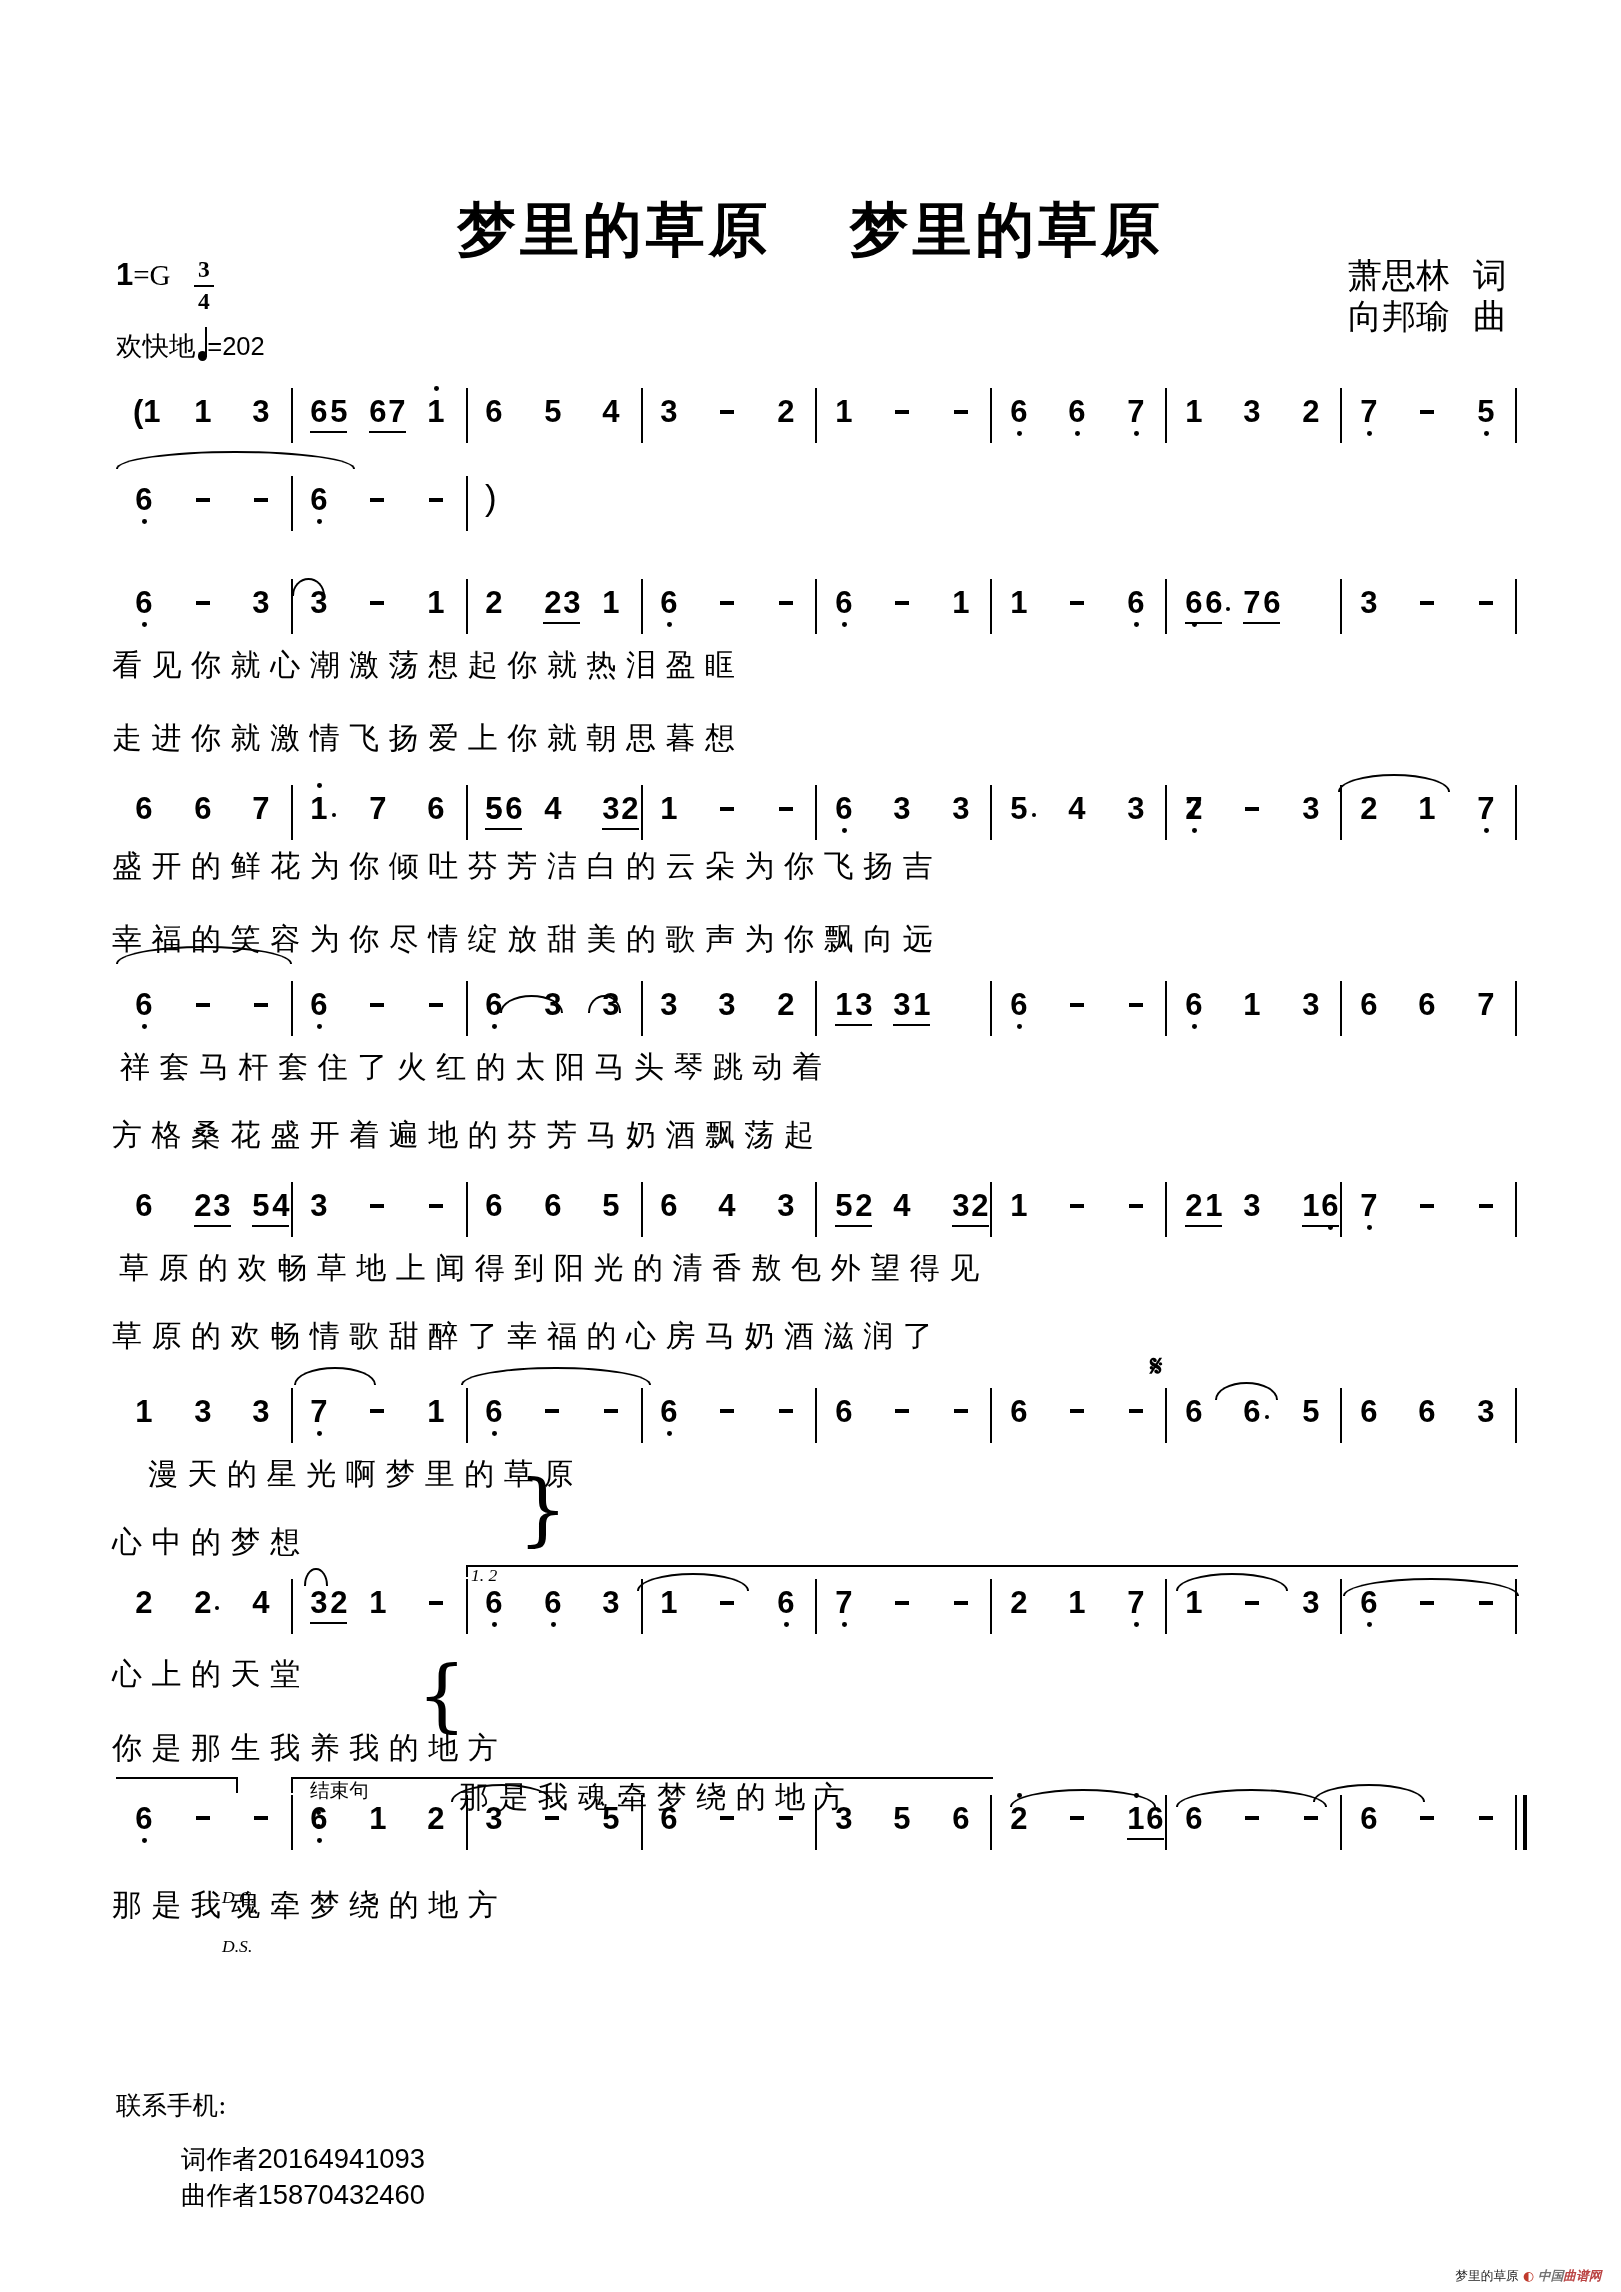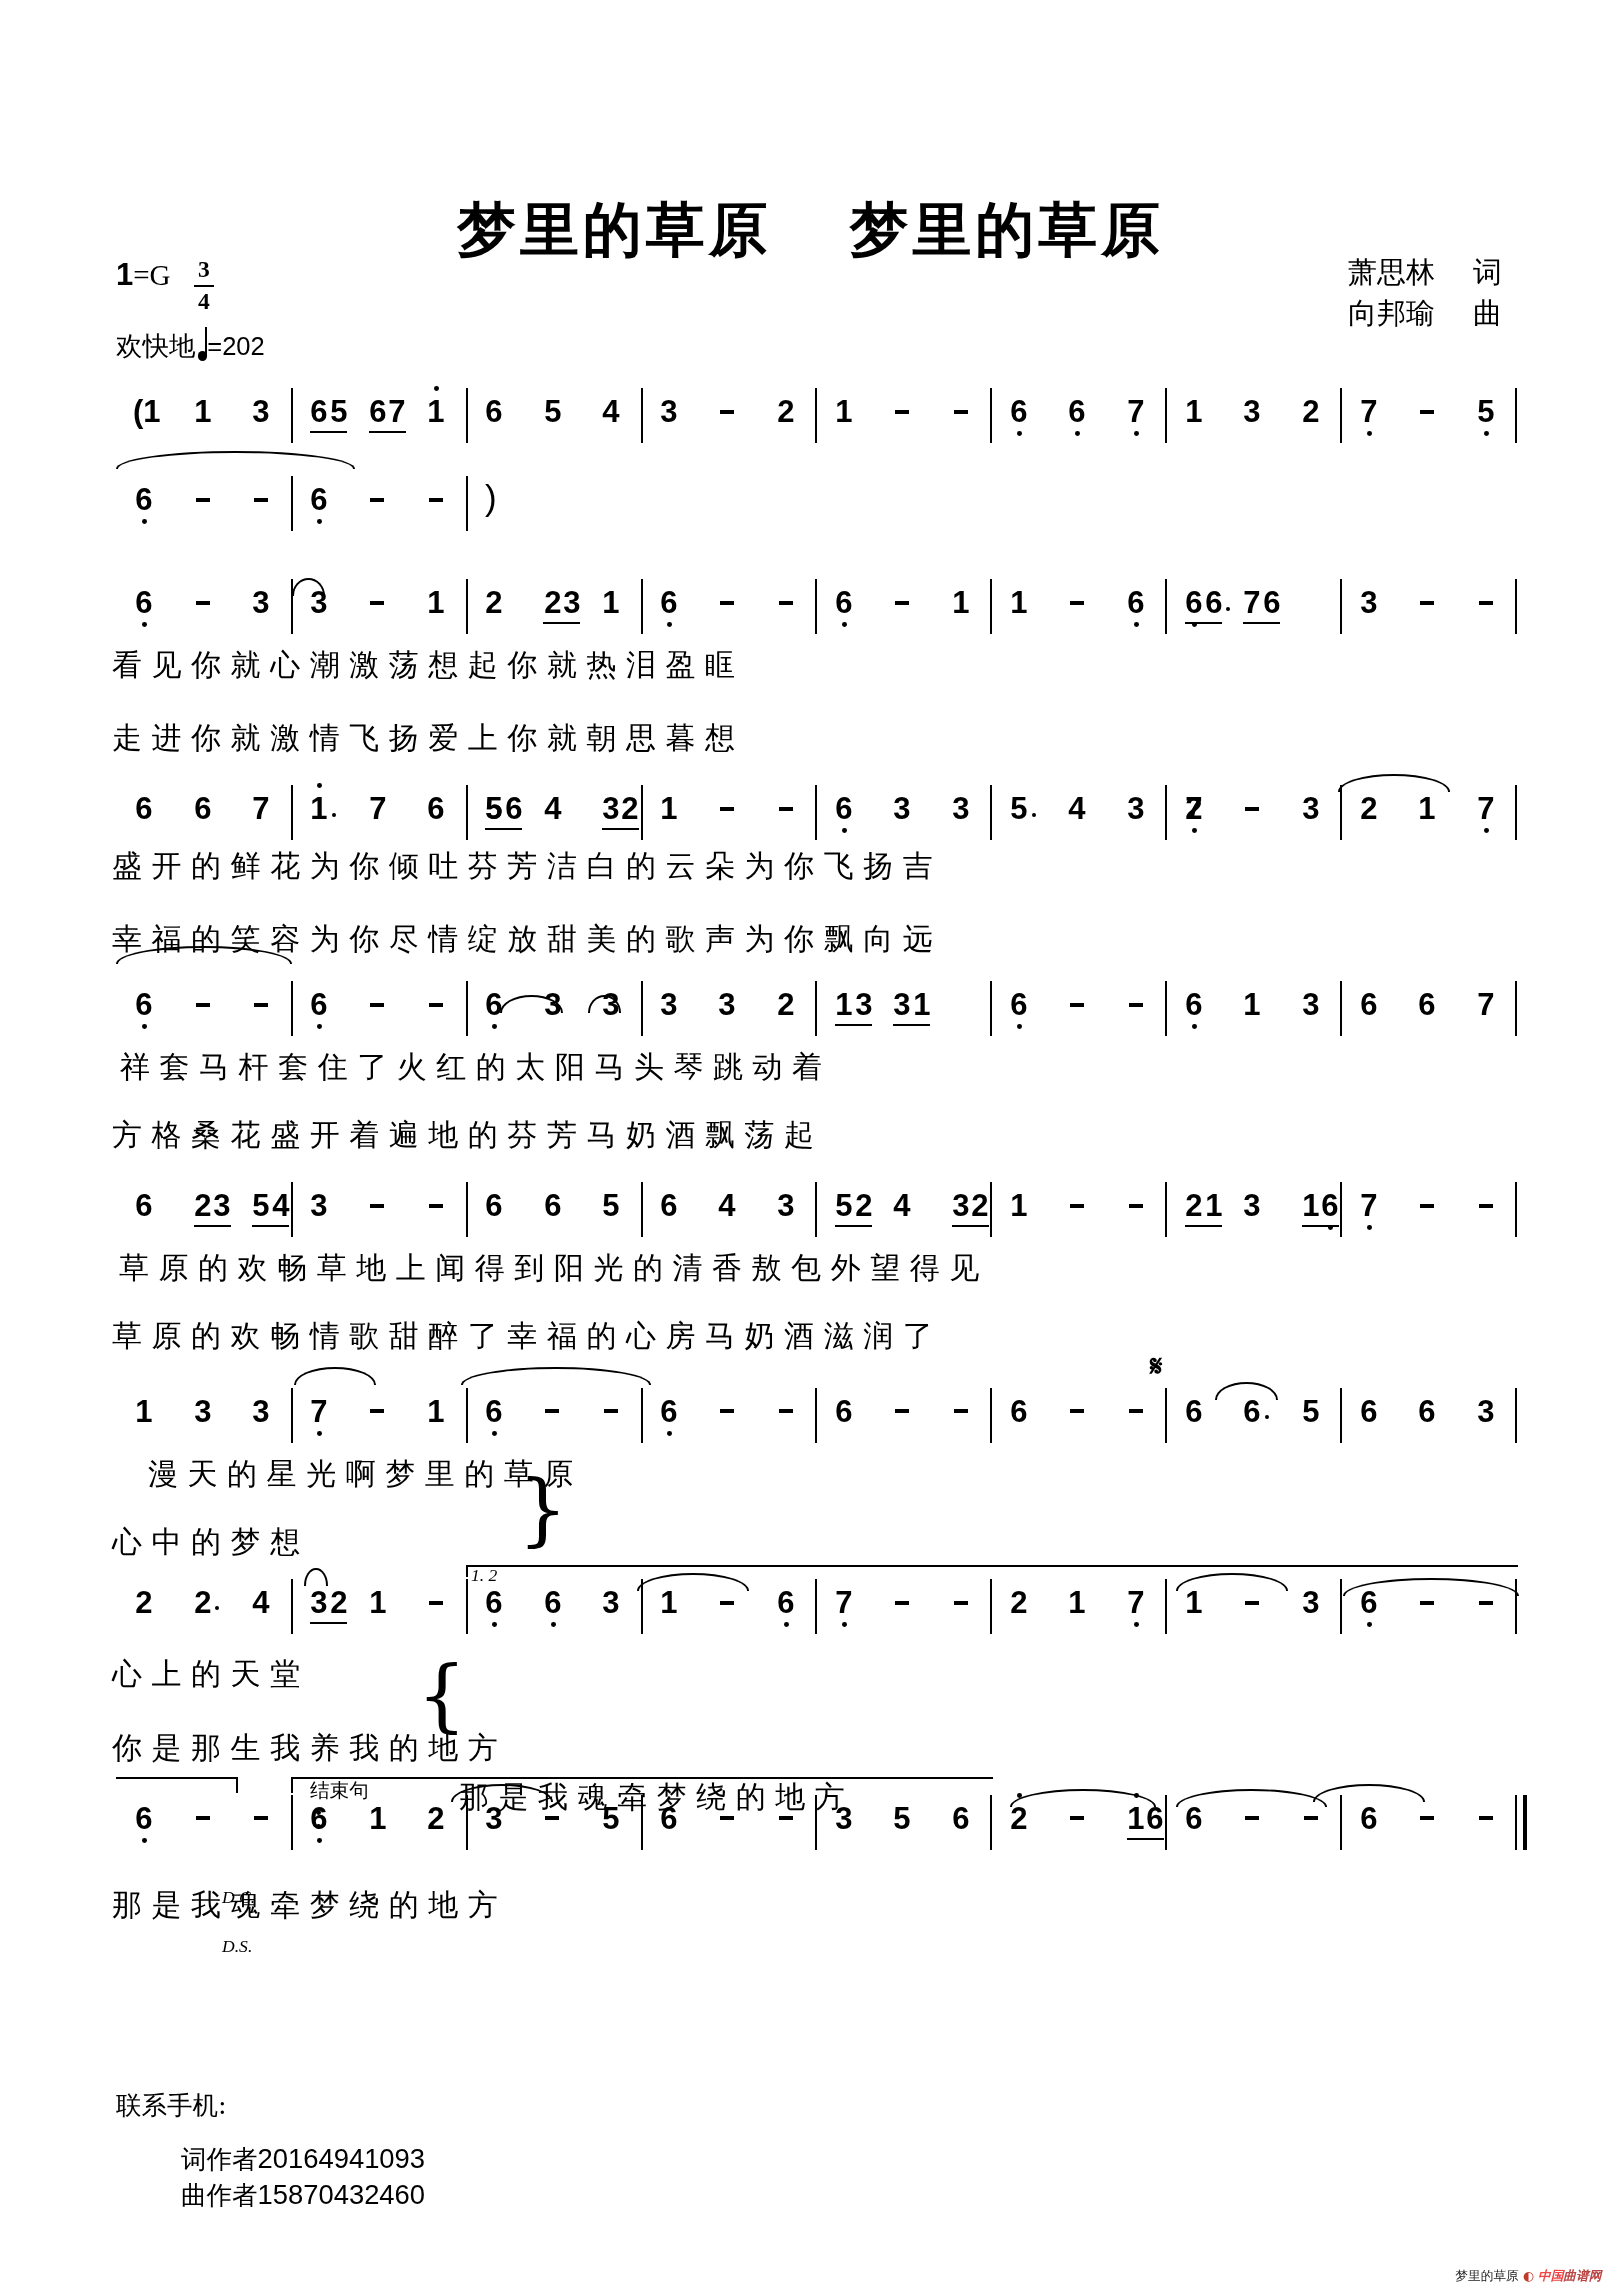--- a/index.html
+++ b/index.html
@@ -1,21 +1,21 @@
 <!DOCTYPE html>
 <html><head>
 <meta charset="utf-8">
 <style>
   html,body{margin:0;padding:0;background:#fff;}
   body{width:1621px;height:2293px;position:relative;overflow:hidden;font-family:"DejaVu Sans",sans-serif;color:#000;}
   .abs{position:absolute;}
   .title{left:0;width:1621px;top:191px;text-align:center;font-family:"DejaVu Serif",serif;font-size:59px;font-weight:bold;letter-spacing:3.9px;}
   .title span{display:inline-block;}
   .title .gap{width:78px;}
-  .credit{font-family:"DejaVu Serif",serif;font-size:29px;left:1348px;}
+  .credit{font-family:"DejaVu Serif",serif;font-size:34px;left:1348px;}
   .credit .role{position:absolute;left:125px;}
   .key{left:116px;top:257px;font-size:29px;font-family:"Liberation Serif",serif;}
   .key b{font-family:"Liberation Sans",sans-serif;font-size:31px;}
   .timesig{left:192px;top:257px;width:23.5px;text-align:center;font-family:"Liberation Serif",serif;font-weight:bold;font-size:23.5px;line-height:25.5px;}
   .timesig .bar{display:block;height:2.9px;background:#000;margin:2px 2px;}
   .tempo{left:116px;top:328px;font-size:26.5px;font-family:"DejaVu Sans",sans-serif;}
   .tempo .note{display:inline-block;width:9.8px;height:9.8px;border-radius:50%;background:#000;position:relative;top:5.9px;margin-left:2px;}
   .tempo .note::after{content:"";position:absolute;right:0;bottom:4.9px;width:2px;height:29px;background:#000;}
   .tempo .bpm{font-family:"Liberation Sans",sans-serif;font-size:25.5px;}
   .barline{position:absolute;width:2px;background:#000;height:55px;}
@@ -31,21 +31,21 @@
   .brace{position:absolute;font-family:"DejaVu Serif",serif;}
   .small{font-family:"Liberation Serif",serif;font-style:italic;font-size:17.6px;position:absolute;}
   .volta{position:absolute;border-top:2px solid #000;}
   .volta.l{border-left:2px solid #000;}
   .volta.r{border-right:2px solid #000;}
   .contact{left:116px;font-family:"DejaVu Serif",serif;font-size:25.5px;}
   .phone{left:181px;font-family:"DejaVu Serif",serif;font-size:25.5px;}
   .phone .num{font-family:"Liberation Sans",sans-serif;font-size:27.4px;}
   .footer{right:19.6px;bottom:7.8px;font-size:12.7px;color:#222;}
   .footer .logo{color:#c0392b;font-weight:bold;}
-  .footer .brand1{color:#ef4444;font-weight:bold;font-style:italic;}
+  .footer .brand1{color:#737373;font-weight:bold;font-style:italic;}
   .footer .brand2{color:#b44;font-weight:bold;font-style:italic;}
   .segno{position:absolute;font-family:"DejaVu Serif",serif;font-size:29px;font-weight:bold;}
 </style>
 </head>
 <body>
 
 <div class="abs title">
   <span>梦里的草原</span><span class="gap"></span><span>梦里的草原</span>
 </div>
 <div class="abs credit" style="top:253px;">

